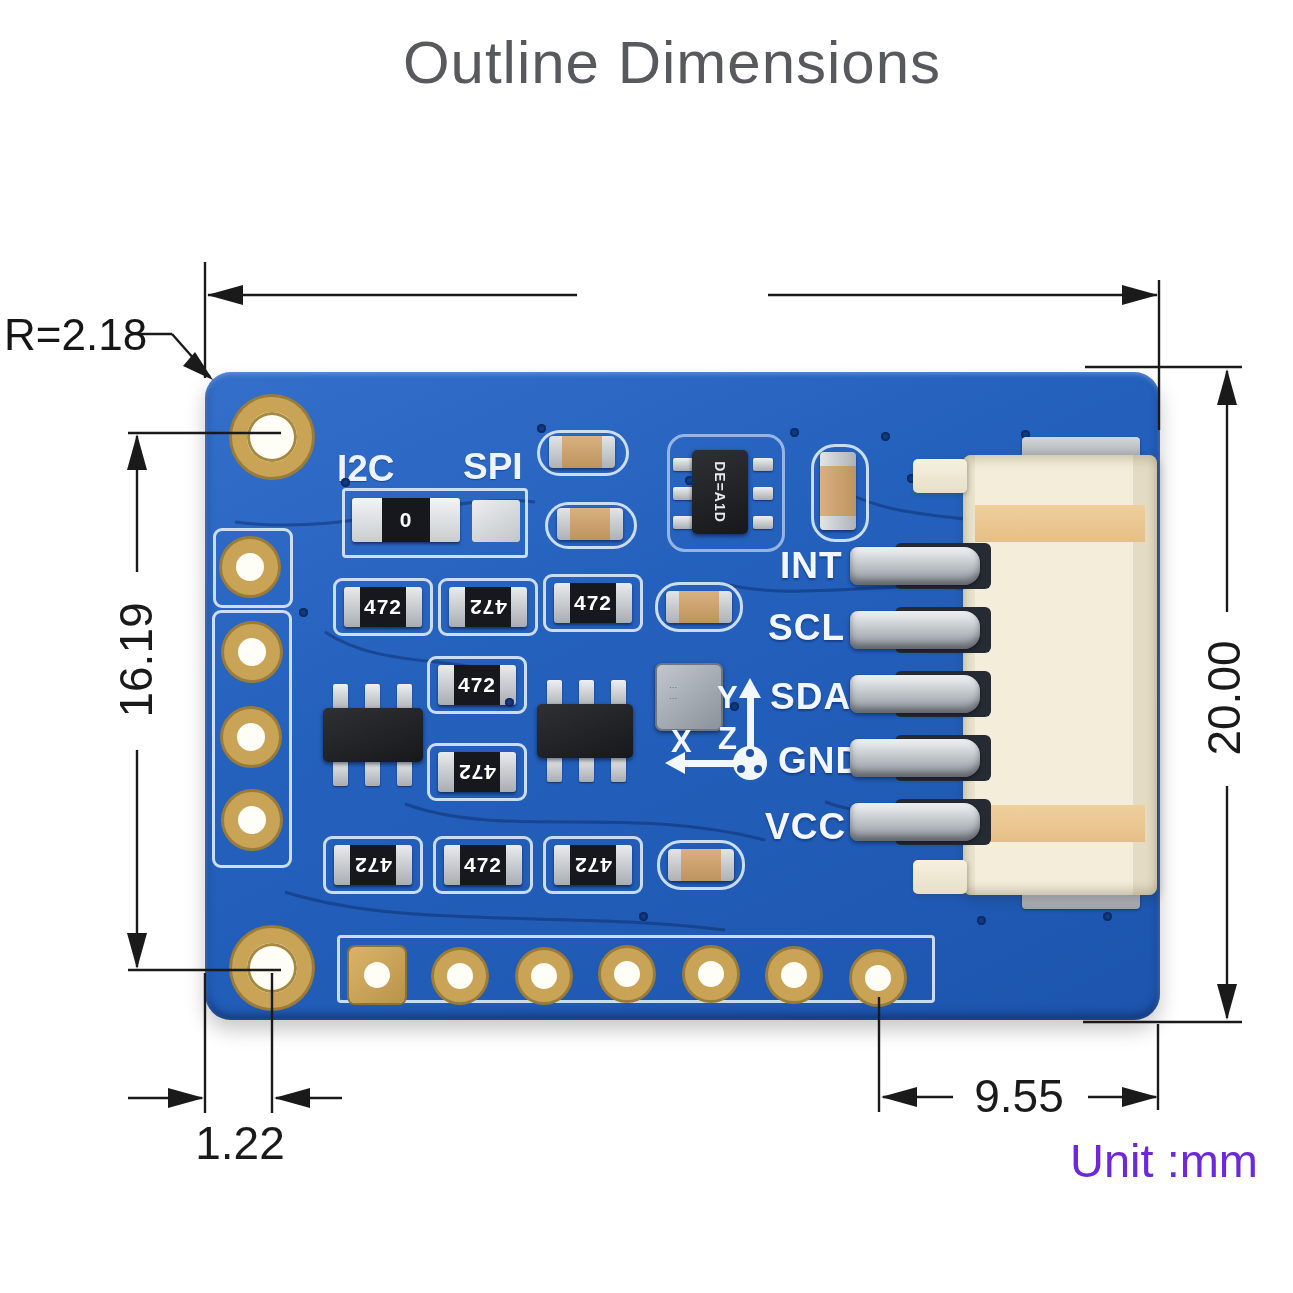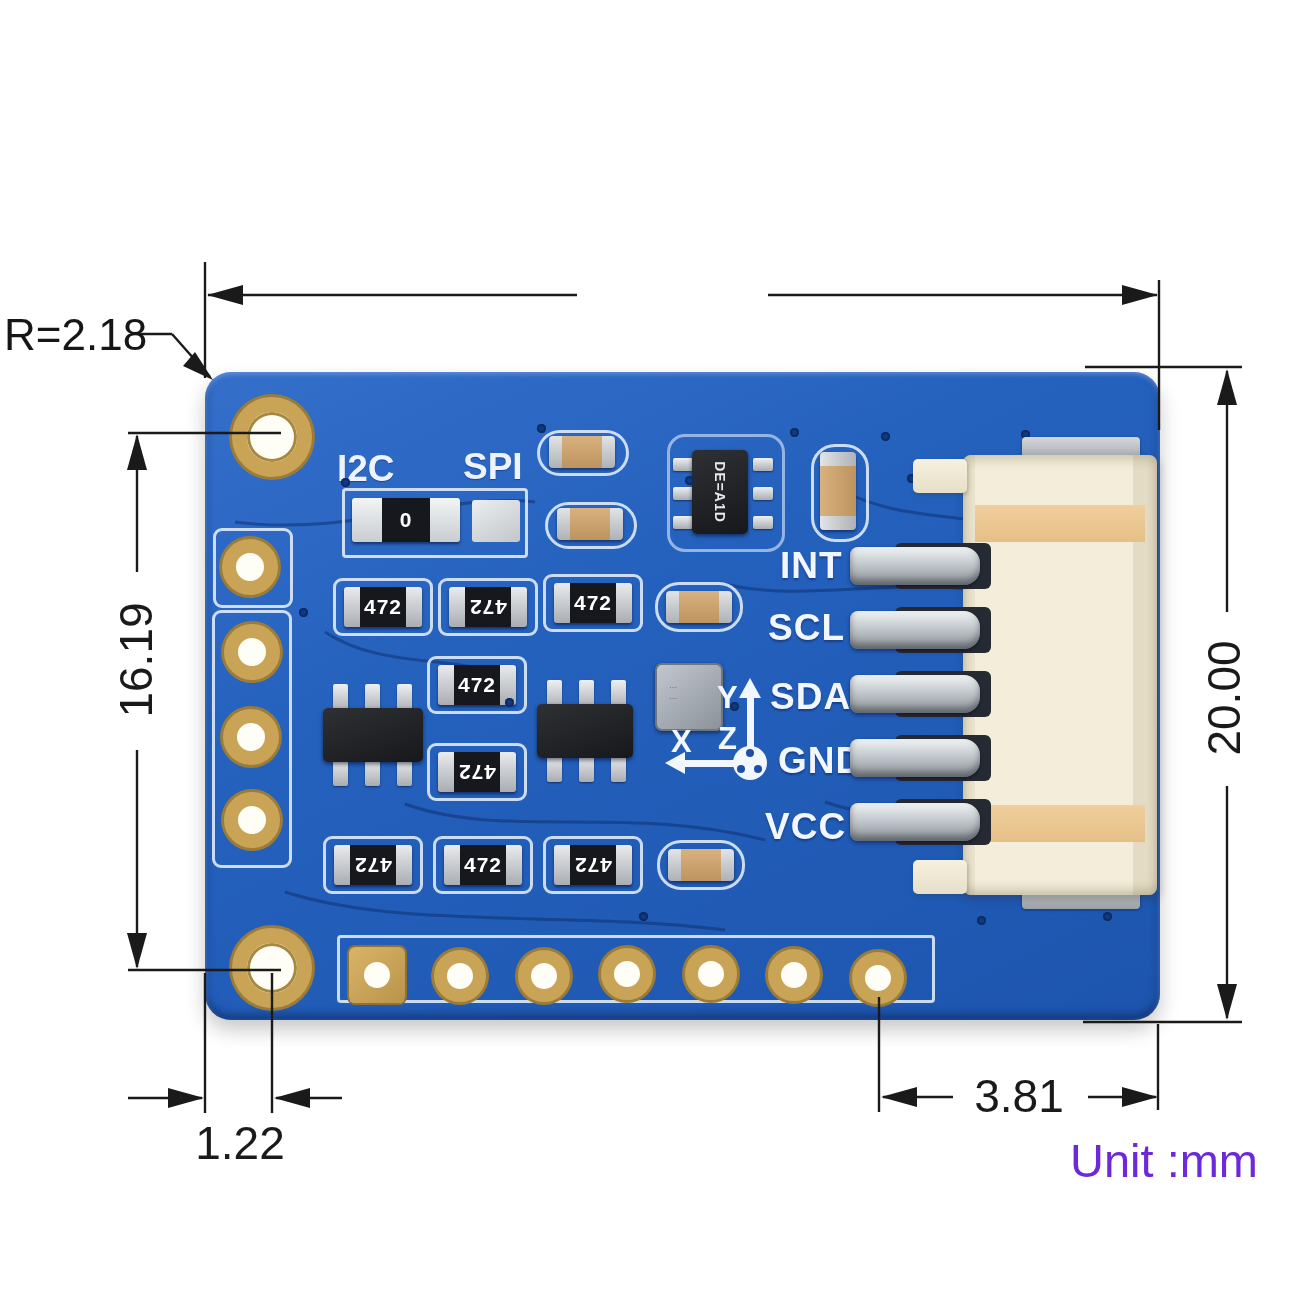--- a/index.html
+++ b/index.html
@@ -98,20 +98,21 @@
        background:linear-gradient(180deg,#f0f3f5 0%,#c3c8cd 45%,#8e9499 100%);
        box-shadow:inset 0 -5px 7px rgba(55,60,66,.55), 0 2px 4px rgba(0,0,30,.45);}
 
   .dims{position:absolute;left:0;top:0;pointer-events:none;}
 </style>
 </head>
 <body>
 
 <div class="canvas">
 
+  <div class="fig-title">Outline Dimensions</div>
 
   <div class="board">
     <svg class="abs" width="955" height="648" style="left:0;top:0">
       <g fill="none" stroke="rgba(14,44,105,.5)" stroke-width="3">
         <path d="M 30 150 C 150 165, 240 120, 330 130"></path>
         <path d="M 520 212 C 600 232, 700 202, 800 222"></path>
         <path d="M 80 520 C 200 558, 360 538, 520 558"></path>
         <path d="M 640 120 C 700 150, 760 140, 830 160"></path>
         <path d="M 200 432 C 300 468, 420 432, 560 468"></path>
         <path d="M 620 430 C 690 455, 760 435, 840 458"></path>
@@ -363,17 +364,17 @@
       <polygon points="1158,1097 1122,1087 1122,1107"></polygon>
       <polygon points="1227,369 1217,405 1237,405"></polygon>
       <polygon points="1227,1020 1217,984 1237,984"></polygon>
       <polygon points="213,380 183,366 195,352"></polygon>
     </g>
   </svg>
 
   <div class="dimtxt rot" style="left:136px;top:660px;">16.19</div>
   <div class="dimtxt rot" style="left:1224px;top:698px;">20.00</div>
   <div class="dimtxt" style="left:240px;top:1143px;">1.22</div>
-  <div class="dimtxt" style="left:1019px;top:1096px;">3.81</div>
+  <div class="dimtxt" style="left:1019px;top:1096px;">9.55</div>
   <div class="rlabel">R=2.18</div>
   <div class="unit">Unit :mm</div>
 
 </div>
 
 </body></html>

